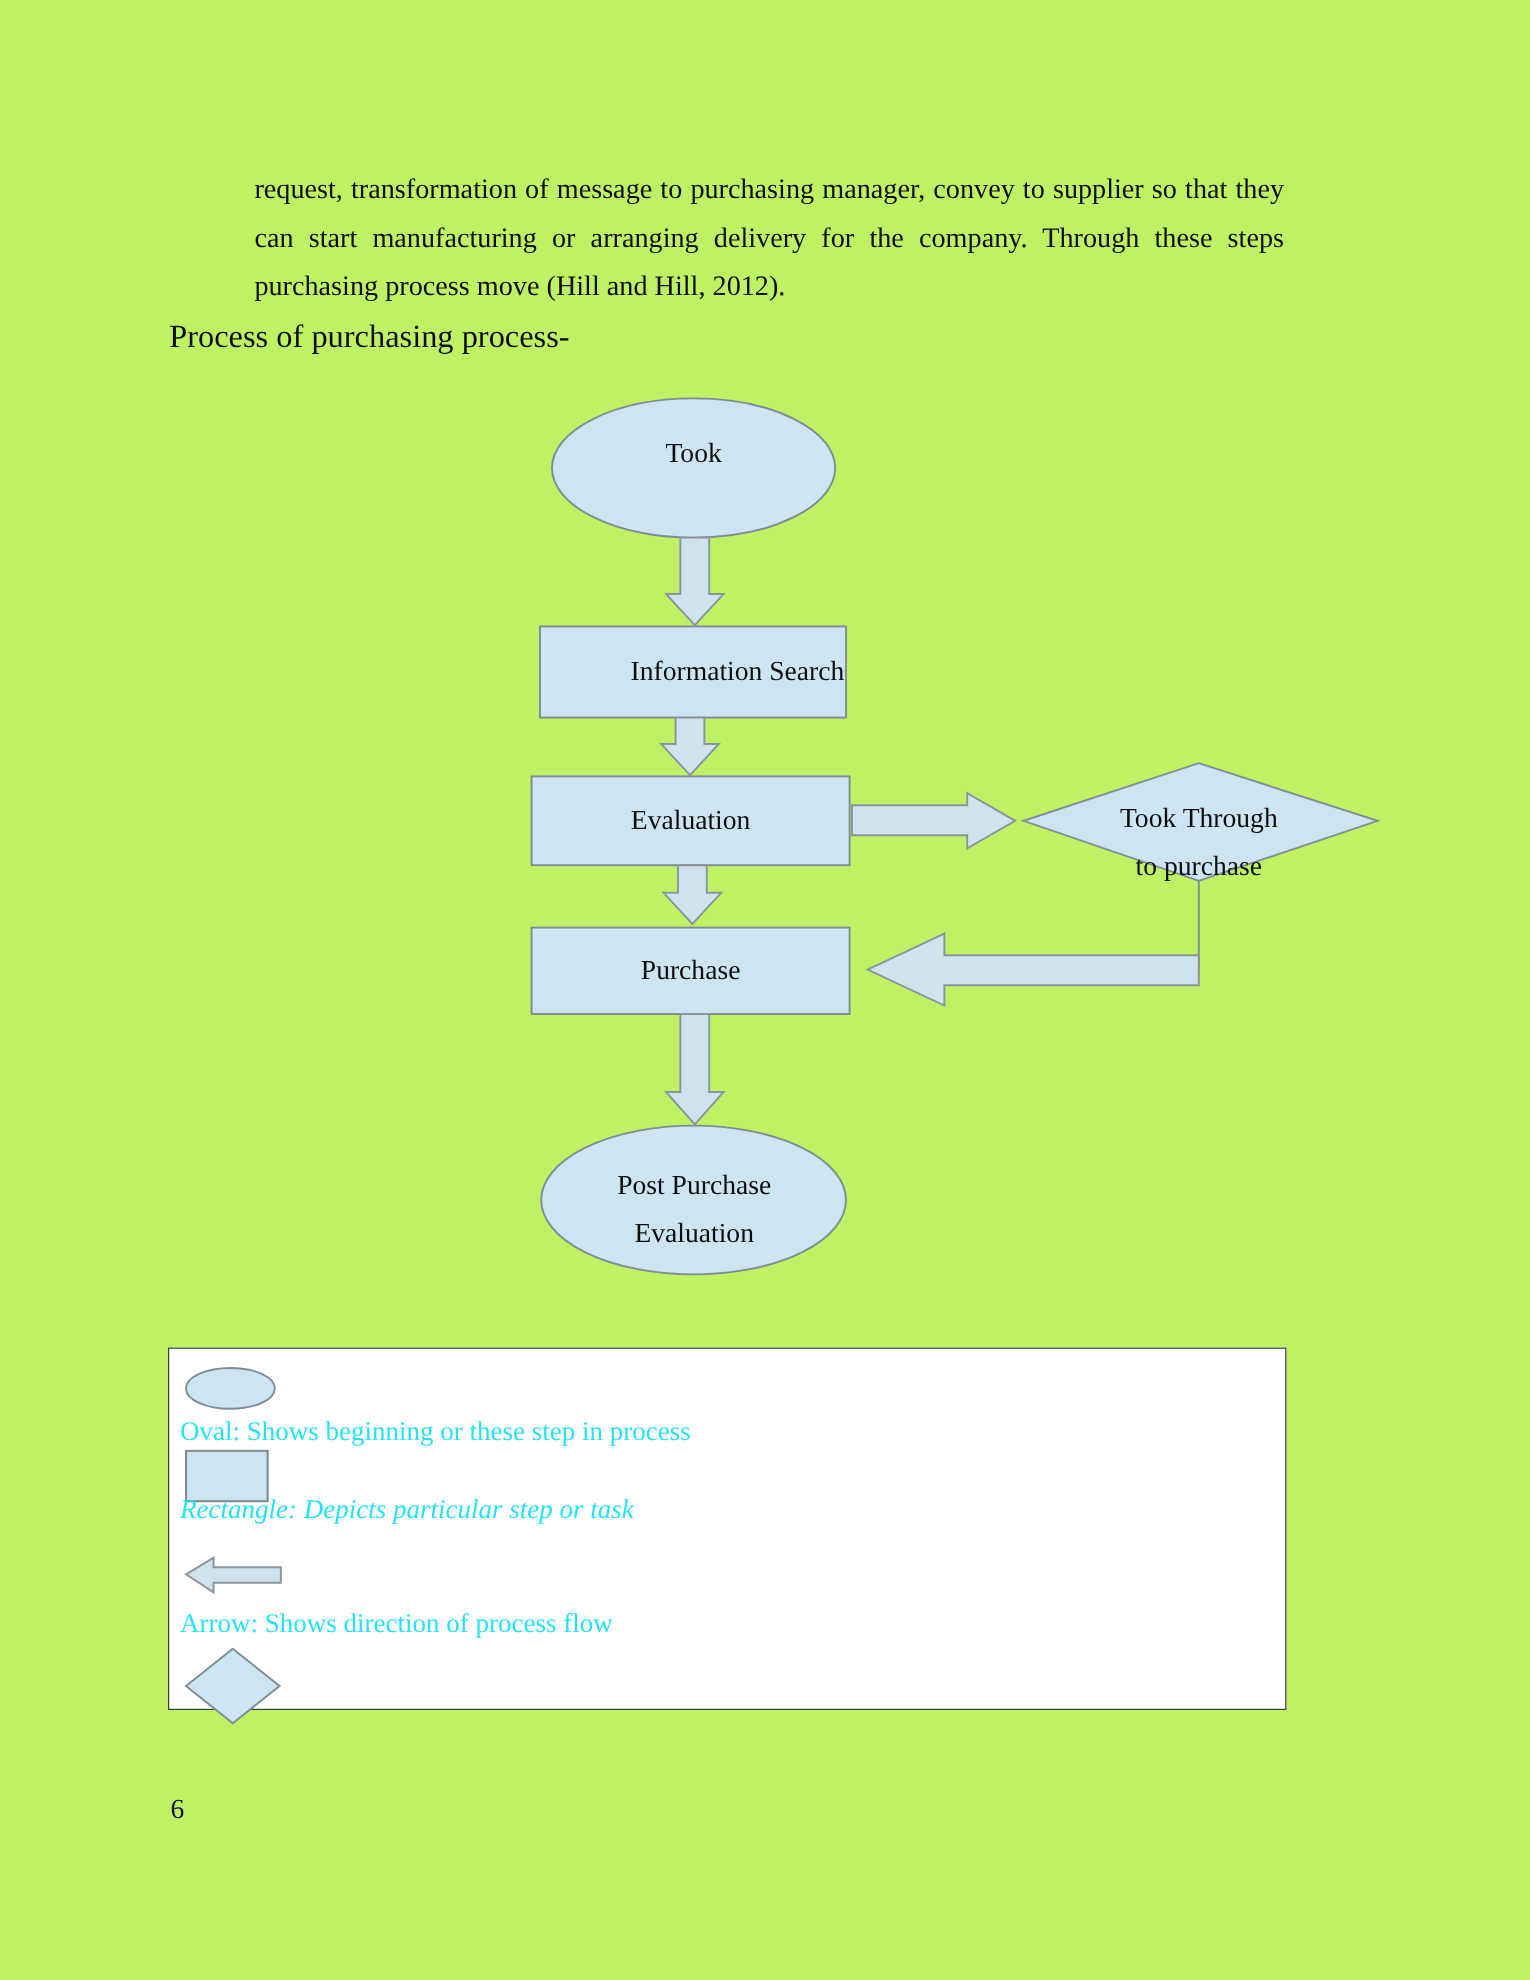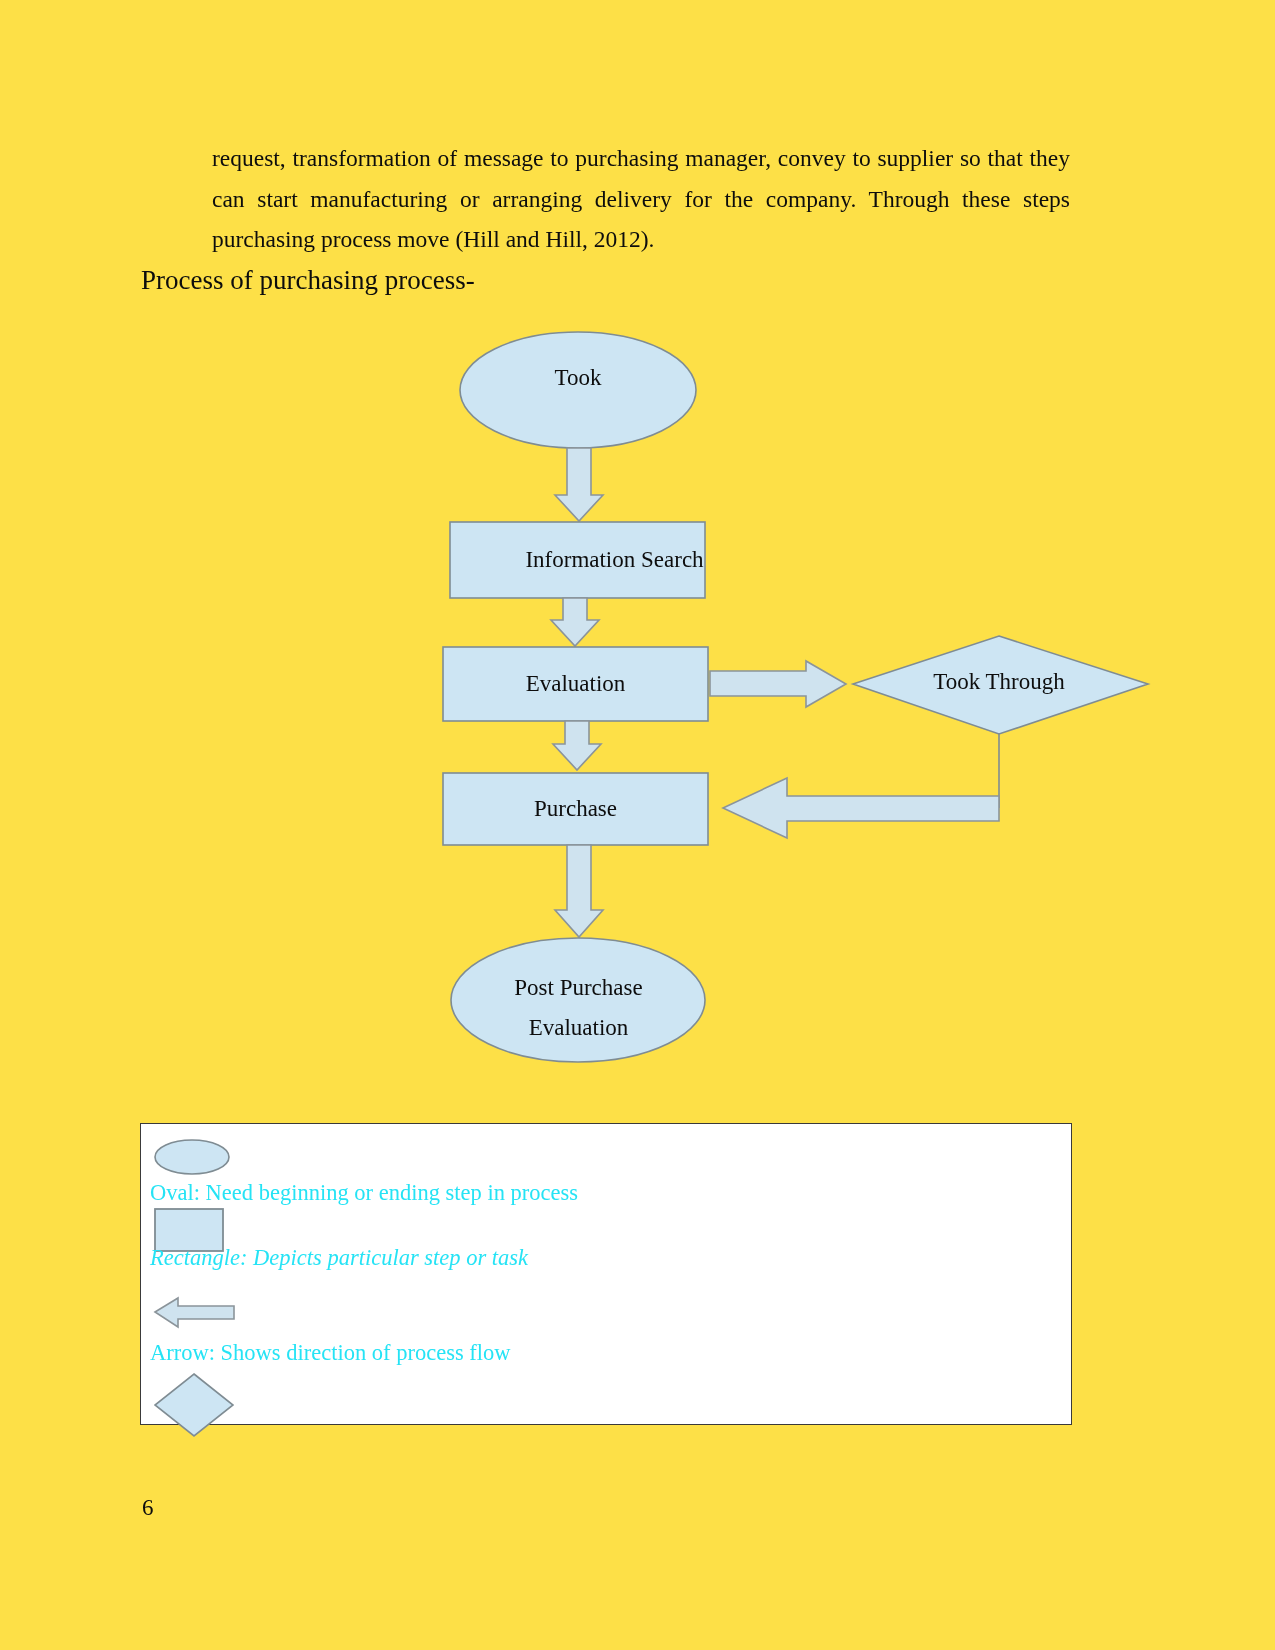--- a/index.html
+++ b/index.html
@@ -4,21 +4,21 @@
 <style>
   html, body {
     margin: 0;
     padding: 0;
     background: #ffffff;
   }
   .page {
     position: relative;
     width: 1275px;
     height: 1650px;
-    background: #fde047;
+    background: #bef264;
     font-family: "Liberation Serif", "DejaVu Serif", serif;
     color: #000000;
     overflow: hidden;
   }
 
   
   .body-para {
     position: absolute;
     left: 212px;
     top: 138px;
@@ -140,41 +140,42 @@
     <div class="shape-text" style="left:450px; top:240px; width:255px;padding-left:37px;">
       <div>Information Search</div>
     </div>
 
     <div class="shape-text" style="left:443px; top:364px; width:265px;">
       <div>Evaluation</div>
     </div>
 
     <div class="shape-text" style="left:879px; top:362px; width:240px;">
       <div>Took Through</div>
+      <div>to purchase</div>
     </div>
 
     <div class="shape-text" style="left:443px; top:489px; width:265px;">
       <div>Purchase</div>
     </div>
 
     <div class="shape-text" style="left:451px; top:668px; width:255px;">
       <div>Post Purchase</div>
       <div>Evaluation</div>
     </div>
   </div>
 
   <div class="legend">
     <div class="legend-inner">
 
       <div class="legend-glyph" style="left:12px; top:12px;">
         <svg width="78" height="42" viewBox="0 0 78 42" xmlns="http://www.w3.org/2000/svg">
           <ellipse cx="39" cy="21" rx="37" ry="17" fill="#cde5f3" stroke="#7f8c93" stroke-width="1.6"></ellipse>
         </svg>
       </div>
-      <div class="legend-caption" style="left:9px; top:55px;">Oval: Need beginning or ending step in process</div>
+      <div class="legend-caption" style="left:9px; top:55px;">Oval: Shows beginning or these step in process</div>
 
       <div class="legend-glyph" style="left:13px; top:84px;">
         <svg width="72" height="45" viewBox="0 0 72 45" xmlns="http://www.w3.org/2000/svg">
           <rect x="1" y="1" width="68" height="42" fill="#cde5f3" stroke="#7f8c93" stroke-width="1.8"></rect>
         </svg>
       </div>
       <div class="legend-caption" style="left:9px; top:120px;font-style:italic;">Rectangle: Depicts particular step or task</div>
 
       <div class="legend-glyph" style="left:11px; top:168px;">
         <svg width="86" height="40" viewBox="0 0 86 40" xmlns="http://www.w3.org/2000/svg">

